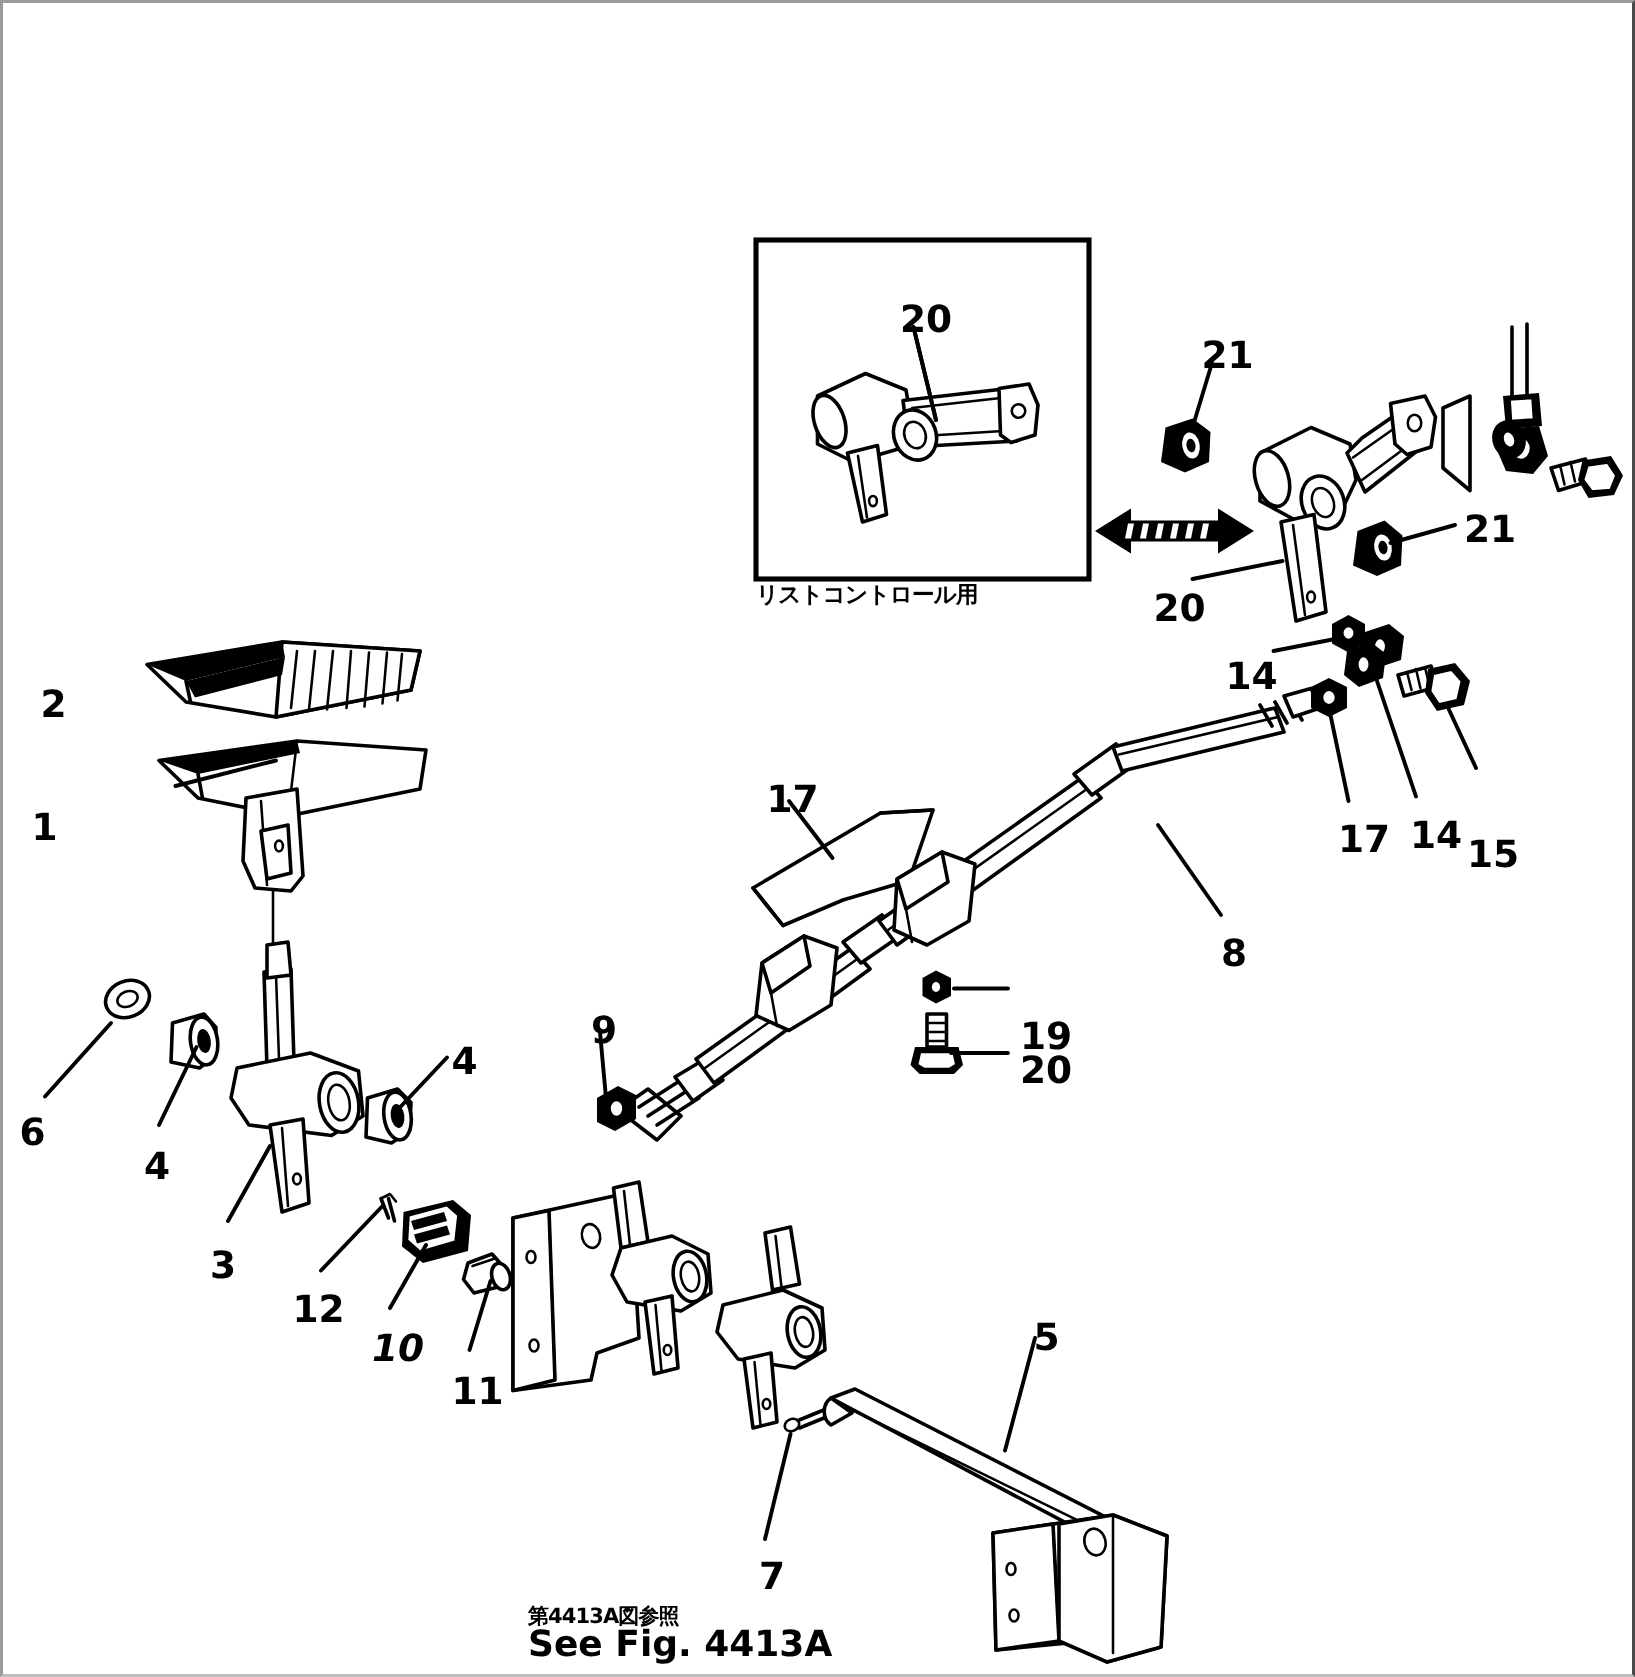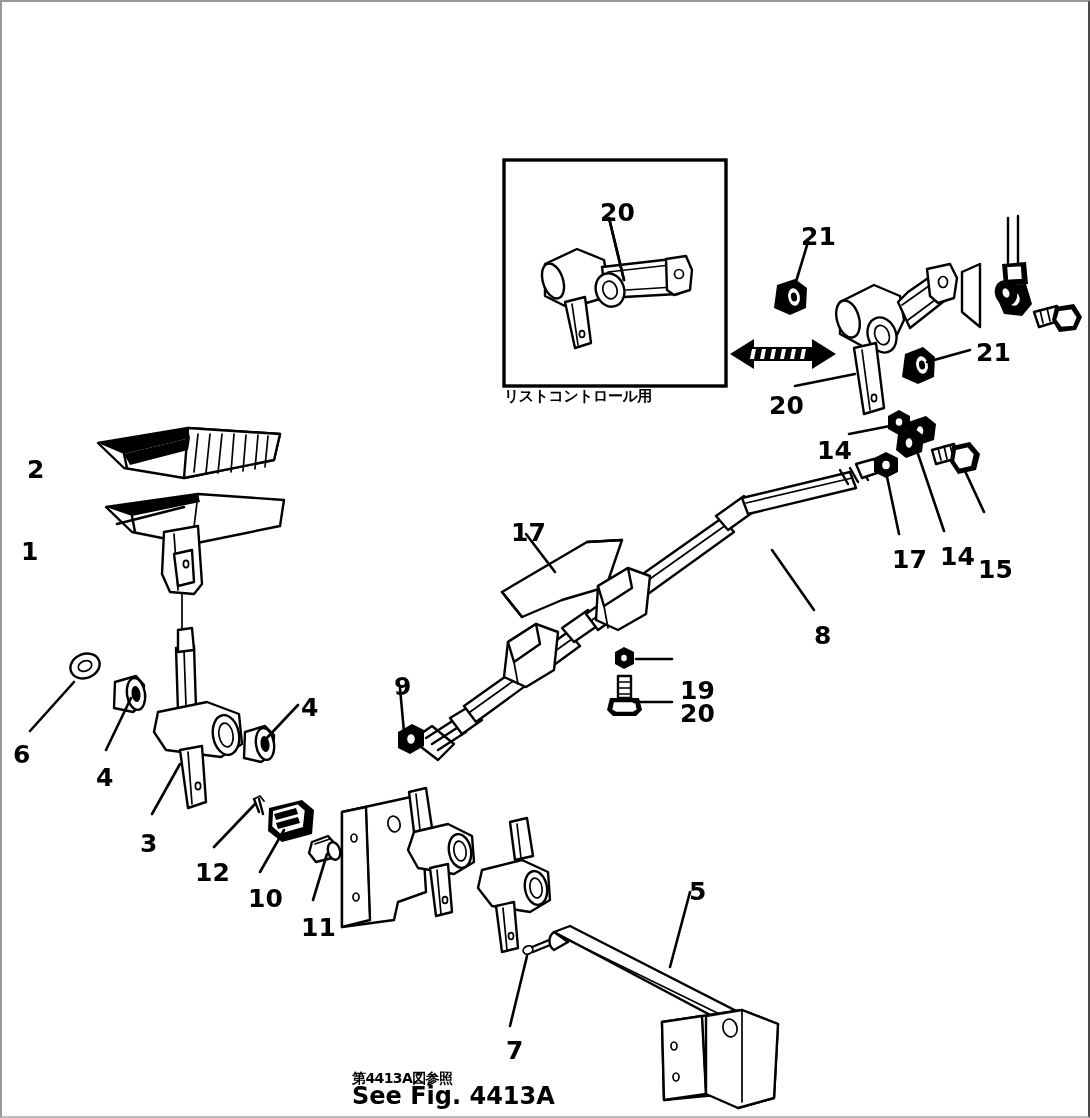--- a/index.html
+++ b/index.html
@@ -406,21 +406,21 @@
       <div class="lbl" style="left: 19px; top: 537px;">1</div>
       <div class="lbl" style="left: 25px; top: 455px;">2</div>
       <div class="lbl" style="left: 138px; top: 829px;">3</div>
       <div class="lbl" style="left: 94px; top: 763px;">4</div>
       <div class="lbl" style="left: 299px; top: 693px;">4</div>
       <div class="lbl" style="left: 687px; top: 877px;">5</div>
       <div class="lbl" style="left: 11px; top: 740px;">6</div>
       <div class="lbl" style="left: 504px; top: 1036px;">7</div>
       <div class="lbl" style="left: 812px; top: 621px;">8</div>
       <div class="lbl" style="left: 392px; top: 672px;">9</div>
-      <div class="lbl" style="left: 246px; top: 884px;">10</div>
+      <div class="lbl" style="left: 246px; top: 884px; font-style: italic;">10</div>
       <div class="lbl" style="left: 299px; top: 913px;">11</div>
       <div class="lbl" style="left: 193px; top: 858px;">12</div>
       <div class="lbl" style="left: 890px; top: 545px;">17</div>
       <div class="lbl" style="left: 938px; top: 542px; text-align: right;">14</div>
       <div class="lbl" style="left: 976px; top: 523px; margin-top: 32px;">15</div>
       <div class="lbl" style="left: 815px; top: 436px;">14</div>
       <div class="lbl" style="left: 509px; top: 518px;">17</div>
       <div class="lbl" style="left: 678px; top: 699px;">20</div>
       <div class="lbl" style="left: 678px; top: 676px;">19</div>
       <div class="lbl" style="left: 598px; top: 198px;">20</div>

